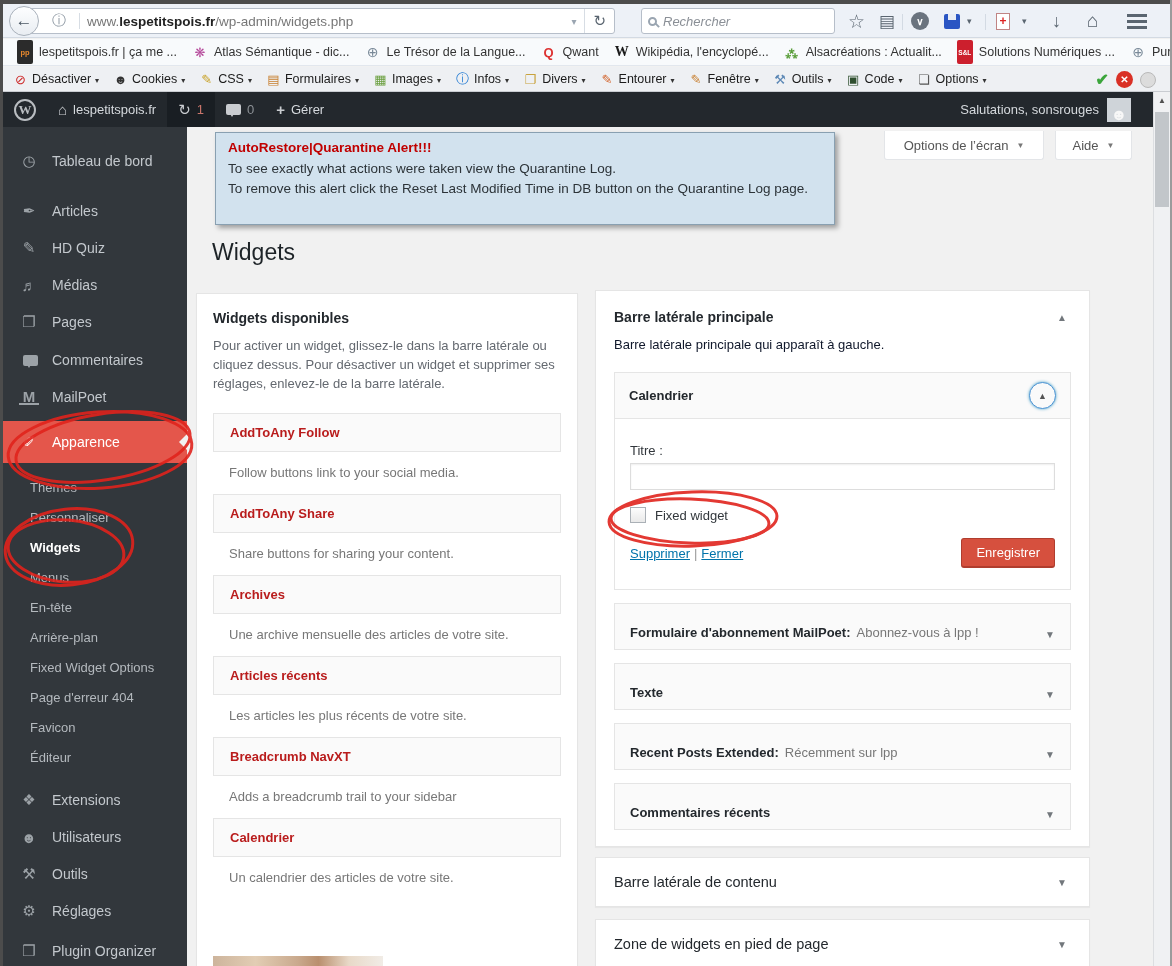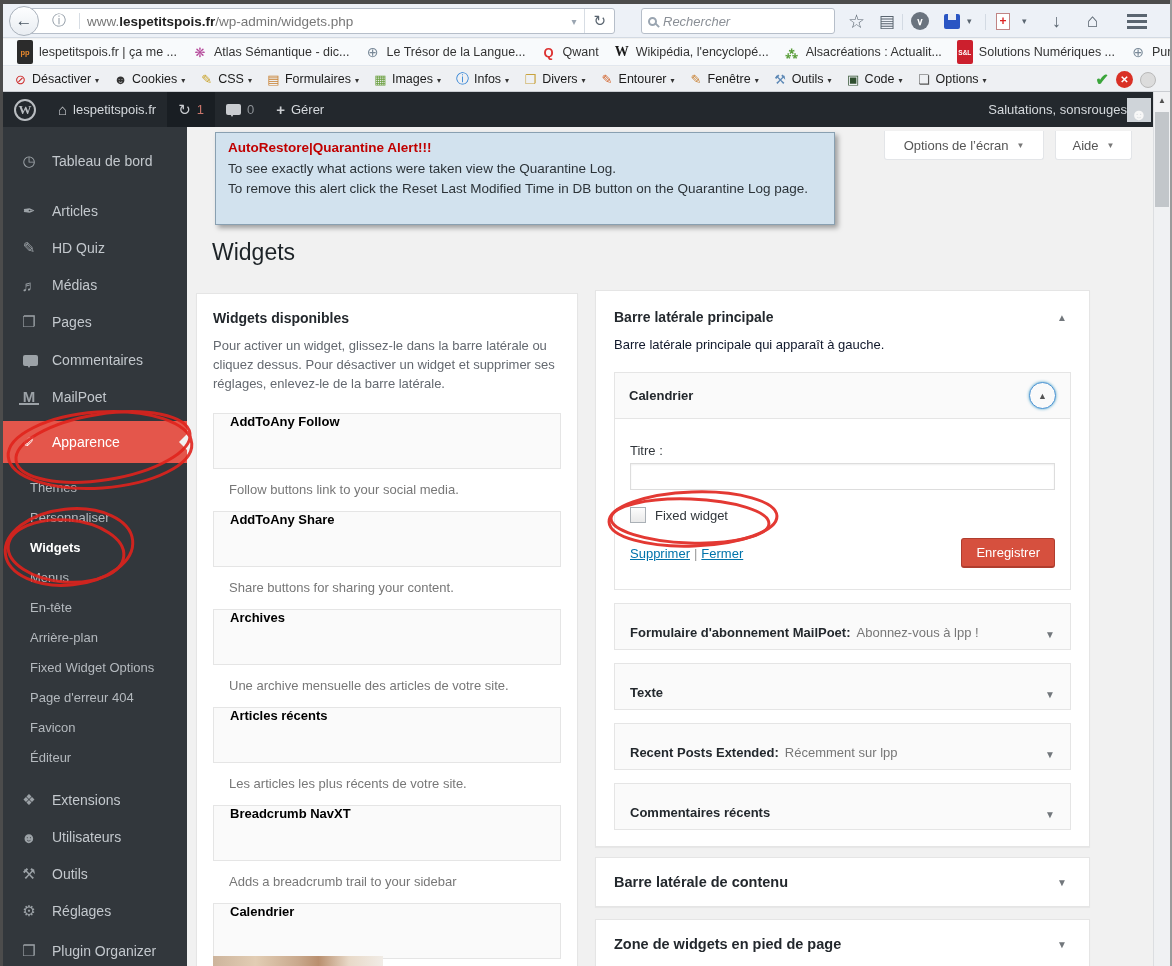--- a/index.html
+++ b/index.html
@@ -65,21 +65,21 @@
     display:flex;align-items:center;color:#d5d9dd;font-size:13px}
   .ab-item{display:flex;align-items:center;gap:6px;padding:0 11px;height:100%}
   .wplogo{width:22px;height:22px;border-radius:50%;border:2px solid #b9bdc1;color:#b9bdc1;display:flex;align-items:center;justify-content:center;
     font-family:"Liberation Serif",serif;font-size:13px;font-weight:bold}
   .ab-ico{font-size:15px;color:#c9ccd0}
   .ab-updates{background:#191e23}
   .ab-count-upd{color:#c9756b}
   .ab-count-com{color:#8c9196}
   .bubble{width:15px;height:11px;background:#c9ccd0;border-radius:2px;position:relative;display:inline-block}
   .bubble::after{content:"";position:absolute;left:3px;bottom:-5px;border:3px solid transparent;border-top:5px solid #c9ccd0}
-  .ab-right{margin-left:auto;display:flex;align-items:center;gap:0;padding-right:2px}
+  .ab-right{margin-left:auto;display:flex;align-items:center;gap:8px;padding-right:22px}
   .avatar{width:24px;height:24px;background:#cfd4d9;color:#f7f7f7;display:flex;align-items:flex-end;justify-content:center;font-size:16px;line-height:14px;overflow:hidden}
   
   .wpsidebar{position:absolute;top:35px;left:0;width:184px;bottom:0;background:var(--sidebar-bg,#32373c)}
   .mi{position:absolute;left:0;right:0;height:36px;display:flex;align-items:center;gap:13px;padding-left:16px;color:#c3c8cd;font-size:14px}
   .mi .ic{width:20px;text-align:center;color:#9ca2a7;font-size:15px;flex:none}
   .mi.current{background:var(--accent-red,#e4564b);color:#fff;height:42px}
   .mi.current .ic{color:#fff}
   .mi.current::after{content:"";position:absolute;right:0;top:50%;margin-top:-8px;border:8px solid transparent;border-right:8px solid #f1f1f1}
   .mi .m-mail{font-weight:bold;border-bottom:2px solid #9ca2a7;line-height:13px}
   .smi{position:absolute;left:0;right:0;height:30px;display:flex;align-items:center;padding-left:27px;color:#b4b9be;font-size:13px}
@@ -96,22 +96,22 @@
     color:#555;display:flex;align-items:center;justify-content:center;gap:8px;font-size:13px}
   .metabtn .caret{font-size:8px;color:#777}
   .pagetitle{position:absolute;left:25px;top:112px;font-size:23px;font-weight:400;color:#1d2327}
   .managebtn{position:absolute;left:128px;top:118px;height:29px;padding:0 12px;background:#f7f7f7;border:1px solid #c6c9cc;border-radius:3px;
     color:var(--link-blue,#0073aa);font-size:13px;display:flex;align-items:center;box-shadow:0 1px 0 #ccc;cursor:pointer}
   
   .card{background:#fff;border:1px solid #e5e5e5;box-shadow:0 1px 1px rgba(0,0,0,.04)}
   .availcard{position:absolute;left:9px;top:166px;width:382px;height:690px;padding:16px}
   .availcard h2{font-size:14px;color:#23282d;margin-bottom:10px}
   .avail-desc-top{color:#646970;font-size:13px;line-height:19px;margin-bottom:20px}
-  .avail-box{height:56px;border:1px solid #e5e5e5;background:#fafafa;display:flex;align-items:flex-start;padding:0 16px;
-    font-weight:bold;font-size:13px;color:#000000;cursor:move}
+  .avail-box{height:39px;border:1px solid #e5e5e5;background:#fafafa;display:flex;align-items:center;padding:0 16px;
+    font-weight:bold;font-size:13px;color:#b91c1c;cursor:move}
   .avail-item-desc{padding:12px 16px 13px;font-size:13px;color:#777;line-height:17px}
   .sliver{position:absolute;left:26px;top:829px;width:170px;height:11px;
     background:linear-gradient(90deg,#cdb49c,#e2cdb4 25%,#c9a98d 50%,#b98f6e 62%,#e8d9c8 80%,#f1ece6)}
   
   .cardA{position:absolute;left:408px;top:163px;width:495px;height:557px;padding:18px 18px 16px}
   .cardhead{display:flex;align-items:center;justify-content:space-between}
   .cardhead .t{font-size:14px;font-weight:bold;color:#23282d}
   .toggle{color:#72777c;font-size:10px;cursor:pointer;padding:0 4px}
   .sb-desc{margin-top:12px;font-size:13px;color:#0f172a}
   .wopen{margin-top:20px;border:1px solid #e5e5e5;height:218px;background:#fff}
@@ -129,21 +129,21 @@
   .actions{margin-top:15px;display:flex;align-items:center;justify-content:space-between}
   .wlink{color:var(--link-blue,#0073aa);text-decoration:underline;font-size:13px;cursor:pointer}
   .pipe{color:#999;margin:0 4px}
   .savebtn{height:30px;padding:0 14px;background:var(--button-red,#d6503e);border:1px solid var(--button-red-border,#b03d2e);
     border-bottom-width:2px;border-radius:3px;color:#fff;font-size:13px;cursor:pointer;font-family:"Liberation Sans",sans-serif}
   .wcol{margin-top:13px;height:47px;border:1px solid #e5e5e5;background:#fafafa;display:flex;align-items:flex-end;padding:9px 15px;cursor:move}
   .wcol .t{font-weight:bold;font-size:13px;color:#23282d}
   .wcol .s{font-size:13px;color:#777;margin-left:6px}
   .wcol .caret{margin-left:auto;color:#72777c;font-size:10px;cursor:pointer}
   .cardBC{position:absolute;left:408px;width:495px;height:50px;display:flex;align-items:center;justify-content:space-between;padding:0 18px}
-  .cardBC .t{font-size:14.5px;font-weight:bold;color:#23282d}
+  .cardBC .t{font-size:14.5px;font-weight:normal;color:#23282d}
   
   .scroll{position:absolute;top:0;right:0;width:17px;bottom:0;background:#f0f1f3;border-left:1px solid #dcdee1}
   .scroll .btn{position:absolute;top:0;left:0;right:0;height:17px;display:flex;align-items:center;justify-content:center;font-size:8px;color:#505050;background:#f0f1f3}
   .scroll .thumb{position:absolute;left:1px;right:1px;top:20px;height:95px;background:#c2c6ca}
   
   .anno{position:absolute;inset:0;z-index:60;pointer-events:none}
 </style>
 </head>
 <body>
 

